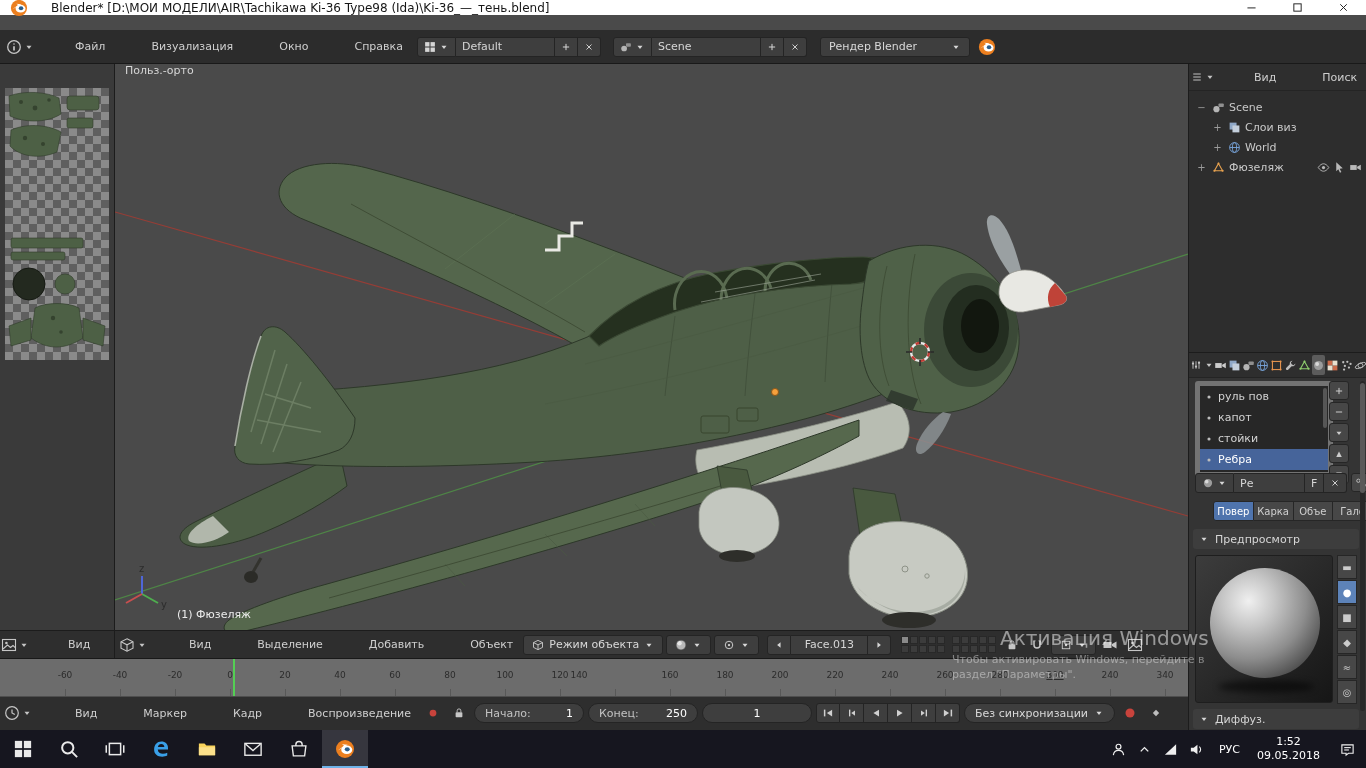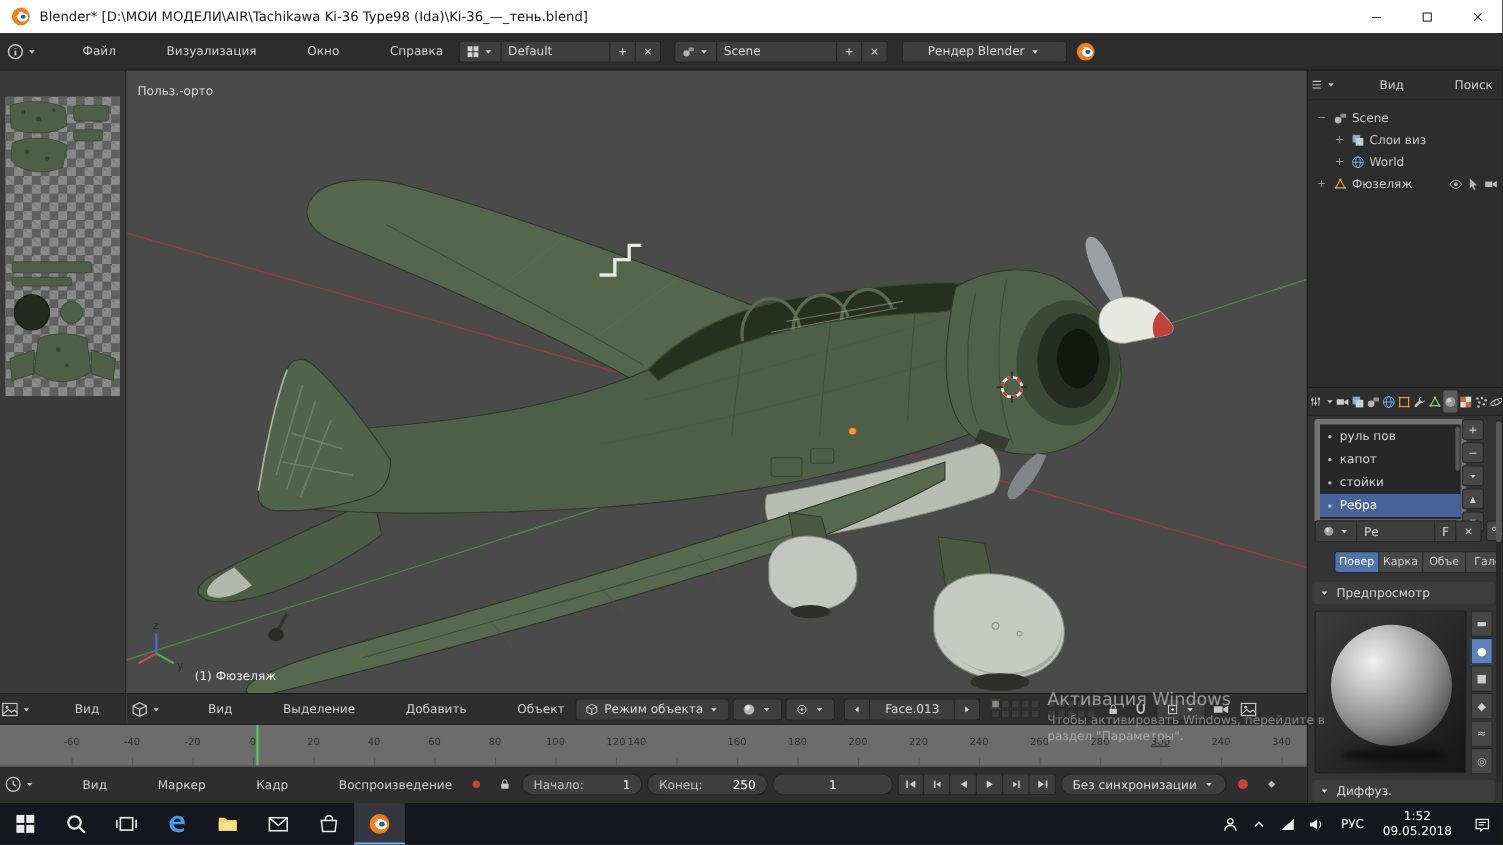--- a/index.html
+++ b/index.html
@@ -5,21 +5,21 @@
   html,body{margin:0;padding:0;background:#000;}
   .screen{position:relative;width:1366px;height:768px;overflow:hidden;background:#4a4a4a;
     font-family:"DejaVu Sans","Liberation Sans",sans-serif;font-size:11px;color:#ccc;}
 
   .ic{display:inline-flex;width:16px;height:16px;flex:0 0 auto;}
   .ic svg{width:100%;height:100%;}
   .ic.i12{width:12px;height:12px}.ic.i10{width:10px;height:10px}.ic.i13{width:13px;height:13px}
   .ic.i20{width:20px;height:20px}.ic.i15{width:15px;height:15px}.ic.i18{width:18px;height:18px}
 
   
-  .titlebar{position:absolute;left:0;top:0;width:100%;height:30px;background:#ffffff;display:flex;align-items:center;color:#111;z-index:20;}
+  .titlebar{position:absolute;left:0;top:0;width:100%;height:15px;background:#ffffff;display:flex;align-items:center;color:#111;z-index:20;gap:15px;}
   .titlebar .app-ic{margin:0 8px 0 10px;}
   .title-text{font-size:12px;color:#161616;white-space:nowrap;overflow:hidden;}
   .win-controls{margin-left:auto;display:flex;height:100%;}
   .win-btn{width:46px;display:flex;align-items:center;justify-content:center;color:#222;}
 
   
   .infobar{position:absolute;left:0;top:30px;width:100%;height:34px;background:#2c2c2c;border-bottom:1px solid #191919;
     display:flex;align-items:center;padding:0 6px;gap:2px;box-sizing:border-box;z-index:15;}
   .menu-item{padding:0 7px;color:#cfcfcf;white-space:nowrap;margin-left:32px;}
   .grp{display:inline-flex;height:20px;margin:0 5px;}
@@ -38,21 +38,21 @@
   .uv-editor{position:absolute;left:0;top:64px;width:115px;height:594px;background:#3a3a3a;border-right:1px solid #1c1c1c;box-sizing:border-box;}
   .uv-canvas{position:absolute;left:5px;top:24px;width:104px;height:272px;}
   .checker{background-color:#5f5f5f;
     background-image:linear-gradient(45deg,#8a8a8a 25%,transparent 25%,transparent 75%,#8a8a8a 75%),
                      linear-gradient(45deg,#8a8a8a 25%,#5f5f5f 25%,#5f5f5f 75%,#8a8a8a 75%);
     background-position:0 0,8px 8px;background-size:16px 16px;}
   .uv-tex{position:absolute;left:0;top:0;}
 
   
   .viewport{position:absolute;left:115px;top:64px;width:1073px;height:594px;background:#4a4a4a;overflow:hidden;}
-  .vp-label{position:absolute;left:10px;top:12px;color:#d6d6d6;z-index:3;}
+  .vp-label{position:absolute;left:10px;top:0;color:#d6d6d6;z-index:3;}
   .vp-objlabel{position:absolute;left:62px;top:544px;color:#ececec;z-index:3;}
   .layers{display:grid;grid-template-columns:repeat(5,8px);grid-auto-rows:8px;gap:1px;margin:0 2px;}
   .layer-sq{background:#3c3c3c;border:1px solid #282828;box-sizing:border-box;}
   .layer-sq.active{background:#8a8a8a;}
 
   
   .right-panel{position:absolute;left:1188px;top:64px;width:178px;height:666px;background:#313131;border-left:1px solid #1c1c1c;box-sizing:border-box;overflow:hidden;}
   .outliner{position:absolute;left:0;top:0;width:100%;height:288px;background:#2d2d2d;}
   .outliner-header{display:flex;align-items:center;height:26px;padding:0 3px;gap:1px;background:#2e2e2e;border-bottom:1px solid #242424;}
   .out-row{display:flex;align-items:center;height:20px;gap:4px;color:#c9c9c9;}
@@ -99,21 +99,21 @@
   .pill{display:inline-flex;align-items:center;justify-content:space-between;background:#3e3e3e;border:1px solid #242424;border-radius:10px;height:20px;padding:0 10px;color:#d9d9d9;gap:6px;box-sizing:border-box;}
   .pill .lab{color:#c2c2c2;white-space:nowrap;}
   .pill .val{color:#fff;}
   .pb-group{display:flex;}
   .pb-btn{width:24px;height:20px;background:#3e3e3e;border:1px solid #242424;border-left:none;display:flex;align-items:center;justify-content:center;color:#d0d0d0;box-sizing:border-box;}
   .pb-btn:first-child{border-left:1px solid #242424;border-radius:3px 0 0 3px;}
   .pb-btn:last-child{border-radius:0 3px 3px 0;}
 
   
   .watermark{position:absolute;left:952px;top:626px;z-index:50;pointer-events:none;}
-  .wm-title{font-size:16px;color:rgba(240,240,240,.55);margin-bottom:3px;}
+  .wm-title{font-size:20px;color:rgba(240,240,240,.55);margin-bottom:3px;margin-left:48px;}
   .wm-line{font-size:11px;line-height:1.35;color:rgba(240,240,240,.45);}
 
   
   .taskbar{position:absolute;left:0;top:730px;width:100%;height:38px;background:#16161f;display:flex;align-items:center;z-index:60;}
   .tb-app{width:46px;height:38px;display:flex;align-items:center;justify-content:center;}
   .tb-app .ic{width:20px;height:20px;color:#eaeaea;}
   .tb-app.active{background:rgba(255,255,255,.14);box-shadow:inset 0 -2px 0 #6fb2e8;}
   .tb-tray{margin-left:auto;display:flex;align-items:center;height:100%;justify-content:center;}
   .tray-btn{width:26px;height:38px;display:flex;align-items:center;justify-content:center;color:#efefef;}
   .tray-btn .ic{width:15px;height:15px;}
@@ -236,21 +236,21 @@
           </span>
         </span>
       <span class="seg">
           <span class="ic i10" id="ib-x2">
             <svg viewBox="0 0 16 16" stroke="currentColor" stroke-width="1.5" fill="none">
               <path d="M4 4 L12 12 M12 4 L4 12"></path>
             </svg>
           </span>
         </span>
     </span>
-    <span class="dd" style="min-width:150px;justify-content:center;margin:0 6px">
+    <span class="dd" style="min-width:150px;justify-content:space-between;margin:0 6px">
       <span>Рендер Blender</span>
       <span class="ic i10" id="ib-dd4">
           <svg viewBox="0 0 16 16" fill="currentColor">
             <path d="M4 6 L12 6 L8 11 Z"></path>
           </svg>
         </span>
     </span>
     <span class="ic i18" id="ib-blender">
         <svg viewBox="0 0 16 16">
           <circle cx="8" cy="8" r="7.2" fill="#ec7f1f"></circle>

